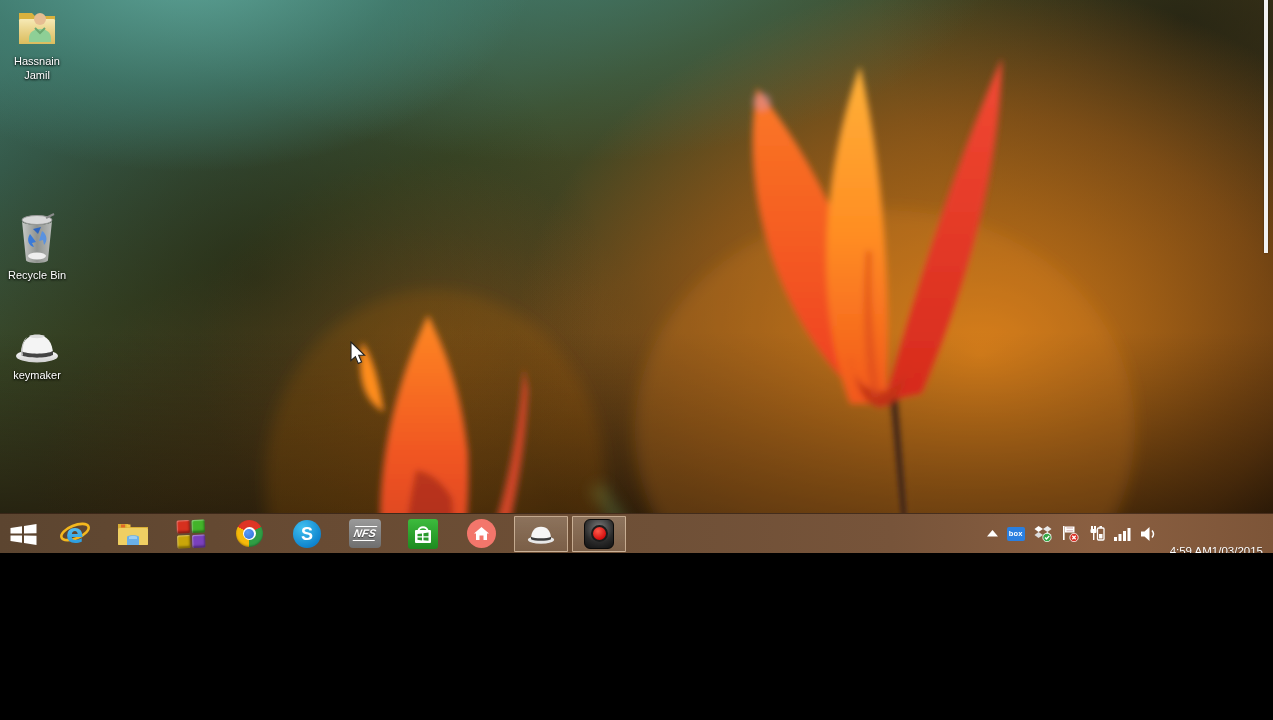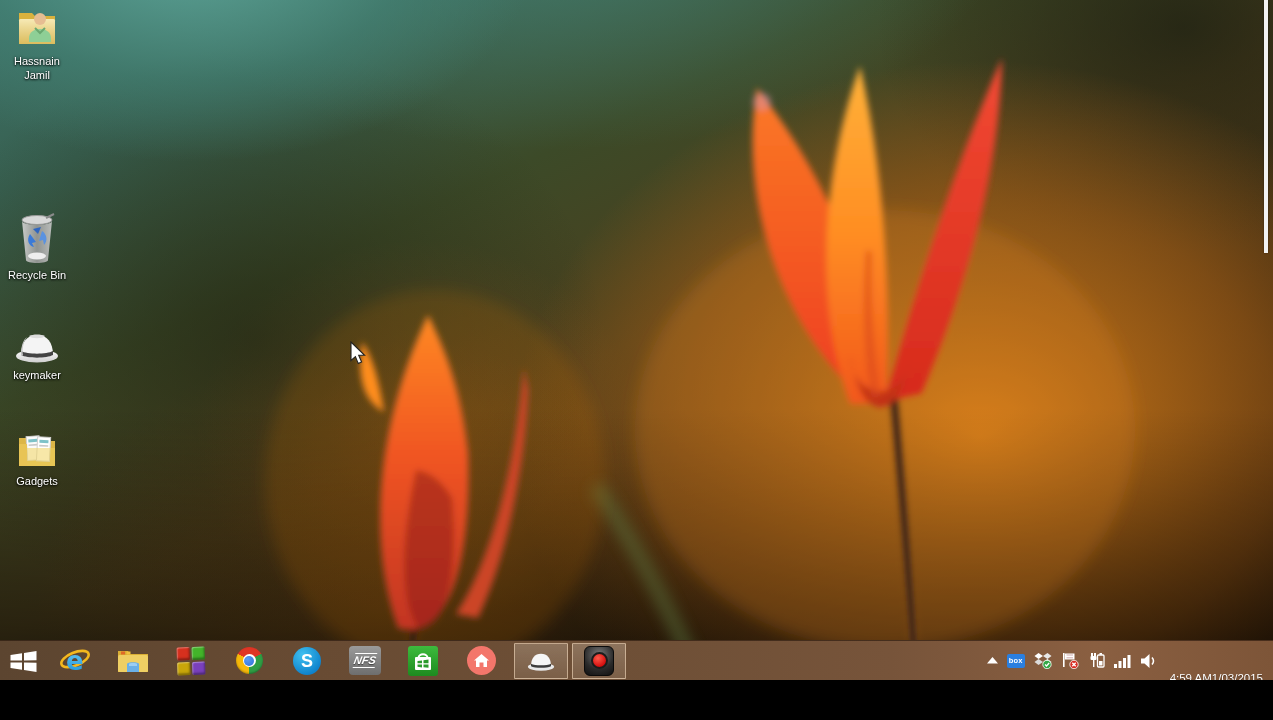--- a/index.html
+++ b/index.html
@@ -1,19 +1,19 @@
 <!DOCTYPE html>
 <html><head>
 <meta charset="utf-8">
 <style>
   * { margin:0; padding:0; box-sizing:border-box; }
   html,body { width:1273px; height:720px; overflow:hidden; background:#000; }
   body { font-family:"Liberation Sans", sans-serif; position:relative; }
 
-  .desktop { position:absolute; inset:0; width:1273px; height:680px; overflow:hidden; }
+  .desktop { position:absolute; inset:0; width:1273px; height:553px; overflow:hidden; }
 
   
   .wallpaper { position:absolute; inset:0;
     background:
       radial-gradient(ellipse 480px 300px at 15% -8%, rgba(96,168,156,.95), rgba(70,135,122,.55) 45%, rgba(0,0,0,0) 72%),
       radial-gradient(ellipse 650px 320px at 44% -10%, rgba(70,130,116,.75), rgba(0,0,0,0) 68%),
       radial-gradient(ellipse 500px 420px at 20% 50%, rgba(28,30,14,.55), rgba(0,0,0,0) 70%),
       radial-gradient(ellipse 600px 480px at 77% 64%, rgba(219,128,24,.95), rgba(168,96,22,.6) 50%, rgba(0,0,0,0) 78%),
       radial-gradient(ellipse 320px 280px at 33% 64%, rgba(205,105,22,.28), rgba(0,0,0,0) 70%),
       radial-gradient(ellipse 480px 380px at 30% 90%, rgba(128,78,20,.5), rgba(0,0,0,0) 72%),
@@ -198,38 +198,20 @@
         </defs>
       <ellipse cx="24" cy="30" rx="21" ry="6.5" fill="url(#hat1)"></ellipse>
       <path d="M8,29 C8,16 14,9 24,9 C34,9 40,16 40,29 C34,32.5 14,32.5 8,29 Z" fill="#f4f4f4"></path>
       <path d="M16,10 C20,8 28,8 32,10 C30,13 18,13 16,10 Z" fill="#dcdcdc"></path>
       <path d="M8,25 C14,28.5 34,28.5 40,25 L40,29 C34,32.5 14,32.5 8,29 Z" fill="#444"></path>
       <path d="M8,29 C8,20 10,14 14,11 C10,16 9,24 10,29.5 Z" fill="#c8c8c8"></path>
     </svg>
     <div class="label">keymaker</div>
   </div>
 
-  <div class="desktop-icon" style="top:428px;">
-    <svg width="44" height="44" viewBox="0 0 44 44">
-      <path d="M4,10 L16,10 L19,13 L40,13 L40,38 L4,38 Z" fill="#dcb647"></path>
-      <g transform="rotate(-4 20 22)">
-          <rect x="12" y="8" width="13" height="24" fill="#fbfbfb" stroke="#cfcfcf"></rect>
-        <rect x="14" y="11" width="9" height="3" fill="#7ec2c8"></rect>
-          <rect x="14" y="16" width="9" height="1.6" fill="#c8c8c8"></rect>
-        </g>
-      <g transform="rotate(3 28 22)">
-          <rect x="22" y="9" width="13" height="24" fill="#ffffff" stroke="#cfcfcf"></rect>
-        <rect x="24" y="12" width="9" height="3" fill="#7ec2c8"></rect>
-          <rect x="24" y="17" width="9" height="1.6" fill="#c8c8c8"></rect>
-        </g>
-      <path d="M4,20 L40,20 L40,38 L4,38 Z" fill="rgba(240,212,96,.55)"></path>
-      <path d="M4,16 L12,16 L12,38 L4,38 Z" fill="#e8c455"></path>
-    </svg>
-    <div class="label">Gadgets</div>
-  </div>
 
   <svg class="cursor" width="18" height="26" viewBox="0 0 18 26">
     <path d="M2,1 L2,19.5 L6.4,15.6 L9.2,22.5 L12.6,21 L9.7,14.3 L15.6,14.3 Z" fill="#fff" stroke="#222" stroke-width="1.1"></path>
   </svg>
 
   <div class="taskbar">
     <div class="tb-left">
 
       <div class="tb-btn start">
         <svg width="29" height="26" viewBox="0 0 28 26">

